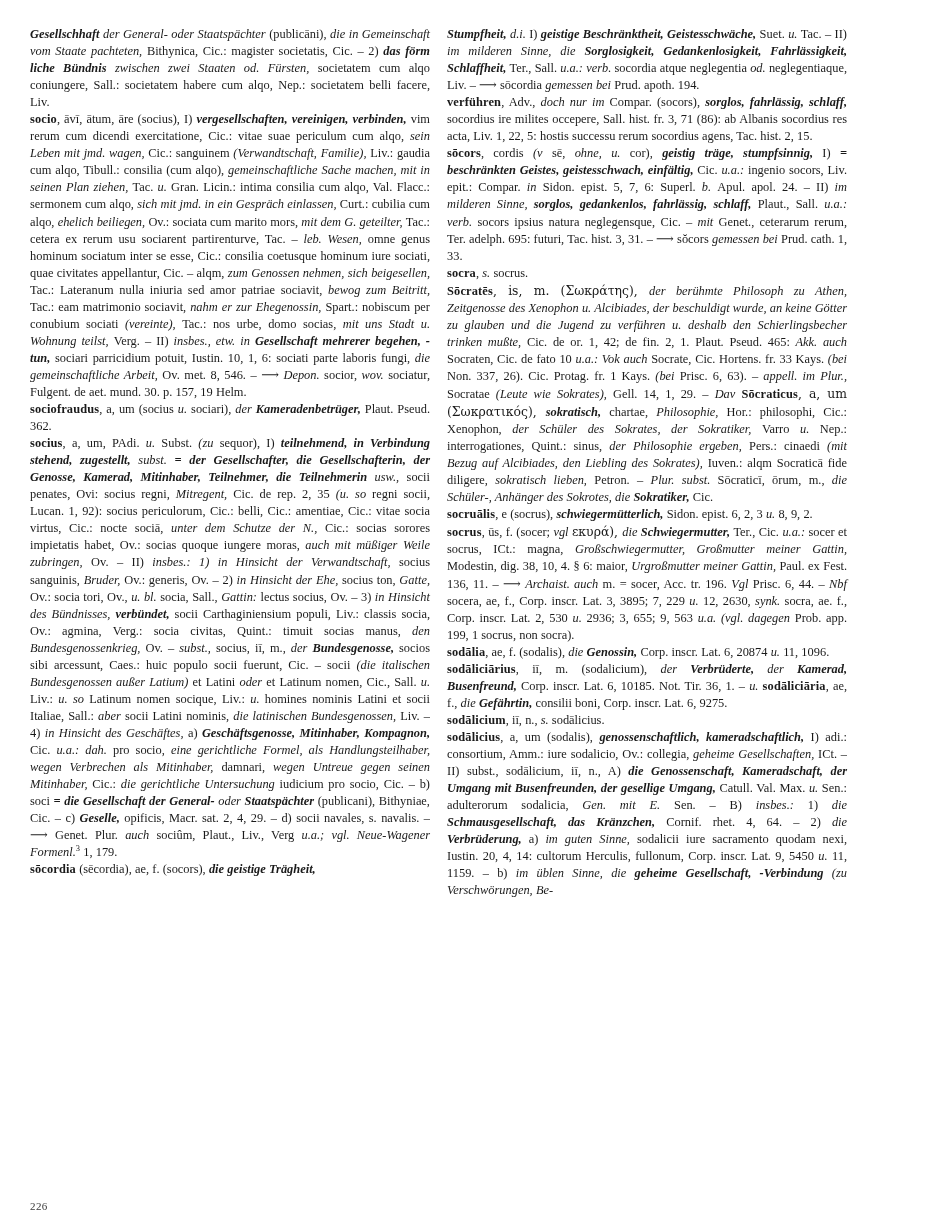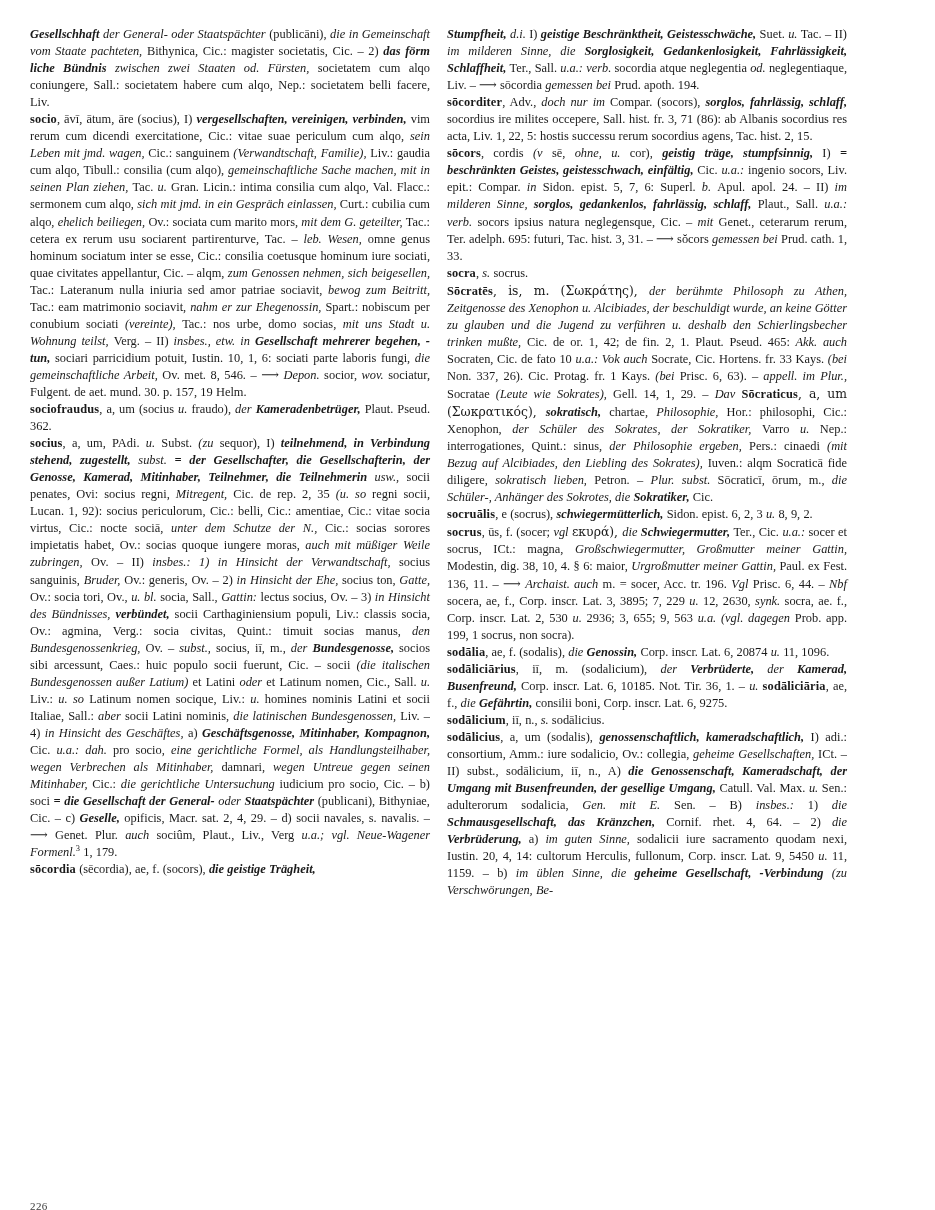--- a/index.html
+++ b/index.html
@@ -94,28 +94,28 @@
 </head>
 <body>
 
 <div class="page">
 
   <div class="columns">
 
     <div class="col col-left" id="col-left">
         <p class="entry cont"><b class="g">Gesellschhaft </b><i class="it">der General- oder Staatspächter </i><span class="rm">(publicāni), </span><i class="it">die in Gemeinschaft vom Staate pachteten, </i><span class="rm">Bithynica, Cic.: magister societatis, Cic. – 2) </span><b class="g">das förm liche Bündnis </b><i class="it">zwischen zwei Staaten od. Fürsten, </i><span class="rm">societatem cum alqo coniungere, Sall.: societatem habere cum alqo, Nep.: societatem belli facere, Liv.</span></p>
         <p class="entry"><b class="hw">socio</b><span class="rm">, āvī, ātum, āre (socius), I) </span><b class="g">vergesellschaften, vereinigen, verbinden, </b><span class="rm">vim rerum cum dicendi exercitatione, Cic.: vitae suae periculum cum alqo, </span><i class="it">sein Leben mit jmd. wagen, </i><span class="rm">Cic.: sanguinem </span><i class="it">(Verwandtschaft, Familie), </i><span class="rm">Liv.: gaudia cum alqo, Tibull.: consilia (cum alqo), </span><i class="it">gemeinschaftliche Sache machen, mit in seinen Plan ziehen, </i><span class="rm">Tac. </span><i class="it">u. </i><span class="rm">Gran. Licin.: intima consilia cum alqo, Val. Flacc.: sermonem cum alqo, </span><i class="it">sich mit jmd. in ein Gespräch einlassen, </i><span class="rm">Curt.: cubilia cum alqo, </span><i class="it">ehelich beiliegen, </i><span class="rm">Ov.: sociata cum marito mors, </span><i class="it">mit dem G. geteilter, </i><span class="rm">Tac.: cetera ex rerum usu sociarent partirenturve, Tac. – </span><i class="it">leb. Wesen, </i><span class="rm">omne genus hominum sociatum inter se esse, Cic.: consilia coetusque hominum iure sociati, quae civitates appellantur, Cic. – alqm, </span><i class="it">zum Genossen nehmen, sich beigesellen, </i><span class="rm">Tac.: Lateranum nulla iniuria sed amor patriae sociavit, </span><i class="it">bewog zum Beitritt, </i><span class="rm">Tac.: eam matrimonio sociavit, </span><i class="it">nahm er zur Ehegenossin, </i><span class="rm">Spart.: nobiscum per conubium sociati </span><i class="it">(vereinte), </i><span class="rm">Tac.: nos urbe, domo socias, </span><i class="it">mit uns Stadt u. Wohnung teilst, </i><span class="rm">Verg. – II) </span><i class="it">insbes., etw. in </i><b class="g">Gesellschaft mehrerer begehen, -tun, </b><span class="rm">sociari parricidium potuit, Iustin. 10, 1, 6: sociati parte laboris fungi, </span><i class="it">die gemeinschaftliche Arbeit, </i><span class="rm">Ov. met. 8, 546. – ⟶ </span><i class="it">Depon. </i><span class="rm">socior, </span><i class="it">wov. </i><span class="rm">sociatur, Fulgent. de aet. mund. 30. p. 157, 19 Helm.</span></p>
-        <p class="entry"><b class="hw">sociofraudus</b><span class="rm">, a, um (socius </span><i class="it">u. </i><span class="rm">fraudo), </span><i class="it">der </i><b class="g">Kameradenbetrüger, </b><span class="rm">Plaut. Pseud. 362.</span></p>
+        <p class="entry"><b class="hw">sociofraudus</b><span class="rm">, a, um (socius </span><i class="it">u. </i><span class="rm">sociari), </span><i class="it">der </i><b class="g">Kameradenbetrüger, </b><span class="rm">Plaut. Pseud. 362.</span></p>
         <p class="entry"><b class="hw">socius</b><span class="rm">, a, um, PAdi. </span><i class="it">u. </i><span class="rm">Subst. </span><i class="it">(zu </i><span class="rm">sequor), I) </span><b class="g">teilnehmend, in Verbindung stehend, zugestellt, </b><i class="it">subst. </i><b class="g">= der Gesellschafter, die Gesellschafterin, der Genosse, Kamerad, Mitinhaber, Teilnehmer, die Teilnehmerin </b><i class="it">usw., </i><span class="rm">socii penates, Ovi: socius regni, </span><i class="it">Mitregent, </i><span class="rm">Cic. de rep. 2, 35 </span><i class="it">(u. so </i><span class="rm">regni socii, Lucan. 1, 92): socius periculorum, Cic.: belli, Cic.: amentiae, Cic.: vitae socia virtus, Cic.: nocte sociā, </span><i class="it">unter dem Schutze der N., </i><span class="rm">Cic.: socias sorores impietatis habet, Ov.: socias quoque iungere moras, </span><i class="it">auch mit müßiger Weile zubringen, </i><span class="rm">Ov. – II) </span><i class="it">insbes.: 1) in Hinsicht der Verwandtschaft, </i><span class="rm">socius sanguinis, </span><i class="it">Bruder, </i><span class="rm">Ov.: generis, Ov. – 2) </span><i class="it">in Hinsicht der Ehe, </i><span class="rm">socius ton, </span><i class="it">Gatte, </i><span class="rm">Ov.: socia tori, Ov., </span><i class="it">u. bl. </i><span class="rm">socia, Sall., </span><i class="it">Gattin: </i><span class="rm">lectus socius, Ov. – 3) </span><i class="it">in Hinsicht des Bündnisses, </i><b class="g">verbündet, </b><span class="rm">socii Carthaginiensium populi, Liv.: classis socia, Ov.: agmina, Verg.: socia civitas, Quint.: timuit socias manus, </span><i class="it">den Bundesgenossenkrieg, </i><span class="rm">Ov. – </span><i class="it">subst., </i><span class="rm">socius, iī, m., </span><i class="it">der </i><b class="g">Bundesgenosse, </b><span class="rm">socios sibi arcessunt, Caes.: huic populo socii fuerunt, Cic. – socii </span><i class="it">(die italischen Bundesgenossen außer Latium) </i><span class="rm">et Latini </span><i class="it">oder </i><span class="rm">et Latinum nomen, Cic., Sall. </span><i class="it">u. </i><span class="rm">Liv.: </span><i class="it">u. so </i><span class="rm">Latinum nomen socique, Liv.: </span><i class="it">u. </i><span class="rm">homines nominis Latini et socii Italiae, Sall.: </span><i class="it">aber </i><span class="rm">socii Latini nominis, </span><i class="it">die latinischen Bundesgenossen, </i><span class="rm">Liv. – 4) </span><i class="it">in Hinsicht des Geschäftes, </i><span class="rm">a) </span><b class="g">Geschäftsgenosse, Mitinhaber, Kompagnon, </b><span class="rm">Cic. </span><i class="it">u.a.: dah. </i><span class="rm">pro socio, </span><i class="it">eine gerichtliche Formel, als Handlungsteilhaber, wegen Verbrechen als Mitinhaber, </i><span class="rm">damnari, </span><i class="it">wegen Untreue gegen seinen Mitinhaber, </i><span class="rm">Cic.: </span><i class="it">die gerichtliche Untersuchung </i><span class="rm">iudicium pro socio, Cic. – b) soci </span><b class="g">= die Gesellschaft der General- </b><i class="it">oder </i><b class="g">Staatspächter </b><span class="rm">(publicani), Bithyniae, Cic. – c) </span><b class="g">Geselle, </b><span class="rm">opificis, Macr. sat. 2, 4, 29. – d) socii navales, s. navalis. – ⟶ Genet. Plur. </span><i class="it">auch </i><span class="rm">sociûm, Plaut., Liv., Verg </span><i class="it">u.a.; vgl. Neue-Wagener Formenl.</i><sup>3</sup><span class="rm"> 1, 179.</span></p>
         <p class="entry"><b class="hw">sōcordia</b><span class="rm"> (sēcordia), ae, f. (socors), </span><b class="g">die geistige Trägheit,</b></p>
       </div>
 
     <div class="col col-right" id="col-right">
         <p class="entry cont"><b class="g">Stumpfheit, </b><i class="it">d.i. </i><span class="rm">I) </span><b class="g">geistige Beschränktheit, Geistesschwäche, </b><span class="rm">Suet. </span><i class="it">u. </i><span class="rm">Tac. – II) </span><i class="it">im milderen Sinne, die </i><b class="g">Sorglosigkeit, Gedankenlosigkeit, Fahrlässigkeit, Schlaffheit, </b><span class="rm">Ter., Sall. </span><i class="it">u.a.: verb. </i><span class="rm">socordia atque neglegentia </span><i class="it">od. </i><span class="rm">neglegentiaque, Liv. – ⟶ sōcordia </span><i class="it">gemessen bei </i><span class="rm">Prud. apoth. 194.</span></p>
-        <p class="entry"><b class="hw">sōcorditer</b><span class="rm">, Adv., </span><i class="it">doch nur im </i><span class="rm">Compar. (socors), </span><b class="g">sorglos, fahrlässig, schlaff, </b><span class="rm">socordius ire milites occepere, Sall. hist. fr. 3, 71 (86): ab Albanis socordius res acta, Liv. 1, 22, 5: hostis successu rerum socordius agens, Tac. hist. 2, 15.</span></p>
+        <p class="entry"><b class="hw">verführen</b><span class="rm">, Adv., </span><i class="it">doch nur im </i><span class="rm">Compar. (socors), </span><b class="g">sorglos, fahrlässig, schlaff, </b><span class="rm">socordius ire milites occepere, Sall. hist. fr. 3, 71 (86): ab Albanis socordius res acta, Liv. 1, 22, 5: hostis successu rerum socordius agens, Tac. hist. 2, 15.</span></p>
         <p class="entry"><b class="hw">sōcors</b><span class="rm">, cordis </span><i class="it">(v </i><span class="rm">sē, </span><i class="it">ohne, u. </i><span class="rm">cor), </span><b class="g">geistig träge, stumpfsinnig, </b><span class="rm">I) </span><b class="g">= beschränkten Geistes, geistesschwach, einfältig, </b><span class="rm">Cic. </span><i class="it">u.a.: </i><span class="rm">ingenio socors, Liv. epit.: Compar. </span><i class="it">in </i><span class="rm">Sidon. epist. 5, 7, 6: Superl. </span><i class="it">b. </i><span class="rm">Apul. apol. 24. – II) </span><i class="it">im milderen Sinne, </i><b class="g">sorglos, gedankenlos, fahrlässig, schlaff, </b><span class="rm">Plaut., Sall. </span><i class="it">u.a.: verb. </i><span class="rm">socors ipsius natura neglegensque, Cic. – </span><i class="it">mit </i><span class="rm">Genet., ceterarum rerum, Ter. adelph. 695: futuri, Tac. hist. 3, 31. – ⟶ sŏcors </span><i class="it">gemessen bei </i><span class="rm">Prud. cath. 1, 33.</span></p>
         <p class="entry"><b class="hw">socra</b><span class="rm">, </span><i class="it">s. </i><span class="rm">socrus.</span></p>
         <p class="entry"><b class="hw">Sōcratēs</b><span class="rm greek">, is, m. (Σωκράτης), </span><i class="it">der berühmte Philosoph zu Athen, Zeitgenosse des Xenophon u. Alcibiades, der beschuldigt wurde, an keine Götter zu glauben und die Jugend zu verführen u. deshalb den Schierlingsbecher trinken mußte, </i><span class="rm">Cic. de or. 1, 42; de fin. 2, 1. Plaut. Pseud. 465: </span><i class="it">Akk. auch </i><span class="rm">Socraten, Cic. de fato 10 </span><i class="it">u.a.: Vok auch </i><span class="rm">Socrate, Cic. Hortens. fr. 33 Kays. </span><i class="it">(bei </i><span class="rm">Non. 337, 26). Cic. Protag. fr. 1 Kays. </span><i class="it">(bei </i><span class="rm">Prisc. 6, 63). – </span><i class="it">appell. im Plur., </i><span class="rm">Socratae </span><i class="it">(Leute wie Sokrates), </i><span class="rm">Gell. 14, 1, 29. – </span><i class="it">Dav </i><b class="hw">Sōcraticus</b><span class="rm greek">, a, um (Σωκρατικός), </span><b class="g">sokratisch, </b><span class="rm">chartae, </span><i class="it">Philosophie, </i><span class="rm">Hor.: philosophi, Cic.: Xenophon, </span><i class="it">der Schüler des Sokrates, der Sokratiker, </i><span class="rm">Varro </span><i class="it">u. </i><span class="rm">Nep.: interrogationes, Quint.: sinus, </span><i class="it">der Philosophie ergeben, </i><span class="rm">Pers.: cinaedi </span><i class="it">(mit Bezug auf Alcibiades, den Liebling des Sokrates), </i><span class="rm">Iuven.: alqm Socraticā fide diligere, </span><i class="it">sokratisch lieben, </i><span class="rm">Petron. – </span><i class="it">Plur. subst. </i><span class="rm">Sōcraticī, ōrum, m., </span><i class="it">die Schüler-, Anhänger des Sokrotes, die </i><b class="g">Sokratiker, </b><span class="rm">Cic.</span></p>
         <p class="entry"><b class="hw">socruālis</b><span class="rm">, e (socrus), </span><b class="g">schwiegermütterlich, </b><span class="rm">Sidon. epist. 6, 2, 3 </span><i class="it">u. </i><span class="rm">8, 9, 2.</span></p>
         <p class="entry"><b class="hw">socrus</b><span class="rm">, ūs, f. (socer; </span><i class="it">vgl </i><span class="rm greek">εκυρά), </span><i class="it">die </i><b class="g">Schwiegermutter, </b><span class="rm">Ter., Cic. </span><i class="it">u.a.: </i><span class="rm">socer et socrus, ICt.: magna, </span><i class="it">Großschwiegermutter, Großmutter meiner Gattin, </i><span class="rm">Modestin, dig. 38, 10, 4. § 6: maior, </span><i class="it">Urgroßmutter meiner Gattin, </i><span class="rm">Paul. ex Fest. 136, 11. – ⟶ </span><i class="it">Archaist. auch </i><span class="rm">m. = socer, Acc. tr. 196. </span><i class="it">Vgl </i><span class="rm">Prisc. 6, 44. – </span><i class="it">Nbf </i><span class="rm">socera, ae, f., Corp. inscr. Lat. 3, 3895; 7, 229 </span><i class="it">u. </i><span class="rm">12, 2630, </span><i class="it">synk. </i><span class="rm">socra, ae. f., Corp. inscr. Lat. 2, 530 </span><i class="it">u. </i><span class="rm">2936; 3, 655; 9, 563 </span><i class="it">u.a. (vgl. dagegen </i><span class="rm">Prob. app. 199, 1 socrus, non socra).</span></p>
         <p class="entry"><b class="hw">sodālia</b><span class="rm">, ae, f. (sodalis), </span><i class="it">die </i><b class="g">Genossin, </b><span class="rm">Corp. inscr. Lat. 6, 20874 </span><i class="it">u. </i><span class="rm">11, 1096.</span></p>
         <p class="entry"><b class="hw">sodāliciārius</b><span class="rm">, iī, m. (sodalicium), </span><i class="it">der </i><b class="g">Verbrüderte, </b><i class="it">der </i><b class="g">Kamerad, Busenfreund, </b><span class="rm">Corp. inscr. Lat. 6, 10185. Not. Tir. 36, 1. – </span><i class="it">u. </i><b class="hw">sodāliciāria</b><span class="rm">, ae, f., </span><i class="it">die </i><b class="g">Gefährtin, </b><span class="rm">consilii boni, Corp. inscr. Lat. 6, 9275.</span></p>
         <p class="entry"><b class="hw">sodālicium</b><span class="rm">, iī, n., </span><i class="it">s. </i><span class="rm">sodālicius.</span></p>
         <p class="entry"><b class="hw">sodālicius</b><span class="rm">, a, um (sodalis), </span><b class="g">genossenschaftlich, kameradschaftlich, </b><span class="rm">I) adi.: consortium, Amm.: iure sodalicio, Ov.: collegia, </span><i class="it">geheime Gesellschaften, </i><span class="rm">ICt. – II) subst., sodālicium, iī, n., A) </span><b class="g">die Genossenschaft, Kameradschaft, der Umgang mit Busenfreunden, der gesellige Umgang, </b><span class="rm">Catull. Val. Max. </span><i class="it">u. </i><span class="rm">Sen.: adulterorum sodalicia, </span><i class="it">Gen. mit E. </i><span class="rm">Sen. – B) </span><i class="it">insbes.: </i><span class="rm">1) </span><i class="it">die </i><b class="g">Schmausgesellschaft, das Kränzchen, </b><span class="rm">Cornif. rhet. 4, 64. – 2) </span><i class="it">die </i><b class="g">Verbrüderung, </b><span class="rm">a) </span><i class="it">im guten Sinne, </i><span class="rm">sodalicii iure sacramento quodam nexi, Iustin. 20, 4, 14: cultorum Herculis, fullonum, Corp. inscr. Lat. 9, 5450 </span><i class="it">u. </i><span class="rm">11, 1159. – b) </span><i class="it">im üblen Sinne, die </i><b class="g">geheime Gesellschaft, -Verbindung </b><i class="it">(zu Verschwörungen, Be-</i></p>
       </div>

